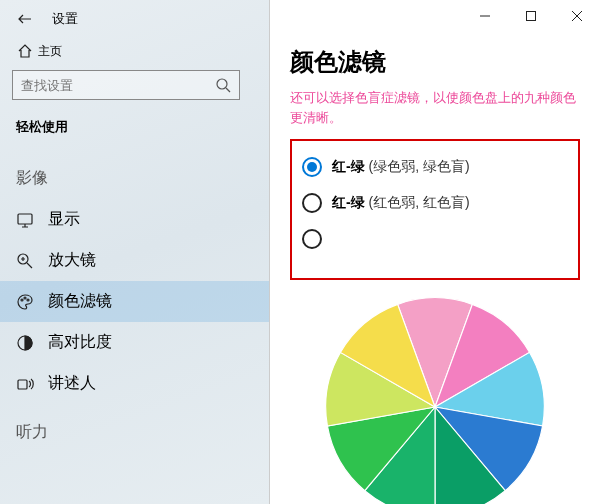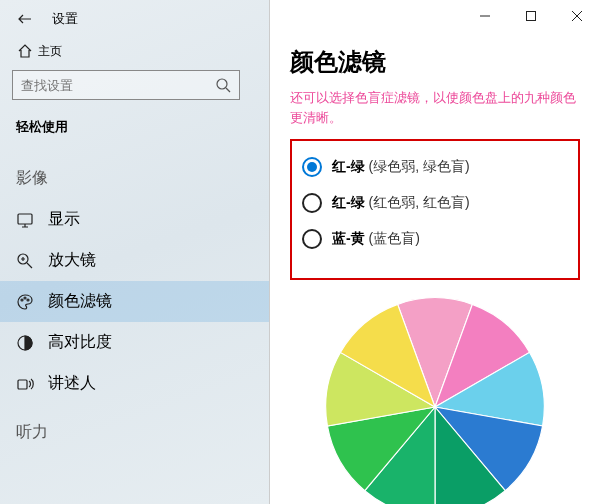--- a/index.html
+++ b/index.html
@@ -148,22 +148,20 @@
         <span><b>红-绿</b>
         <span class="note-suffix">(绿色弱, 绿色盲)</span></span>
       </div>
       <div class="radio-row">
         <span class="radio-outer"></span>
         <span><b>红-绿</b>
         <span class="note-suffix">(红色弱, 红色盲)</span></span>
       </div>
       <div class="radio-row">
         <span class="radio-outer"></span>
-        <span><b>蓝-黄</b>
-        <span class="note-suffix">(蓝色盲)</span></span>
       </div>
     </div>
 
     <div class="pie-wrap">
       <svg id="pie" width="230" height="230" viewBox="0 0 200 200">
           <path d="M 100 100 L 67.50808638406147 10.729201025338696 A 95 95 0 0 1 132.49191361593853 10.72920102533871 Z" fill="#f4a0c6" stroke="#fff" stroke-width="1"></path>
           <path d="M 100 100 L 132.49191361593853 10.72920102533871 A 95 95 0 0 1 182.2724133595217 52.50000000000001 Z" fill="#f37fc0" stroke="#fff" stroke-width="1"></path>
           <path d="M 100 100 L 182.2724133595217 52.50000000000001 A 95 95 0 0 1 193.55673653615975 116.49657687835838 Z" fill="#6bd0ec" stroke="#fff" stroke-width="1"></path>
           <path d="M 100 100 L 193.55673653615975 116.49657687835838 A 95 95 0 0 1 161.06482292022125 172.7742220963029 Z" fill="#2b7bd1" stroke="#fff" stroke-width="1"></path>
           <path d="M 100 100 L 161.06482292022125 172.7742220963029 A 95 95 0 0 1 100 195 Z" fill="#0a9e66" stroke="#fff" stroke-width="1"></path>

